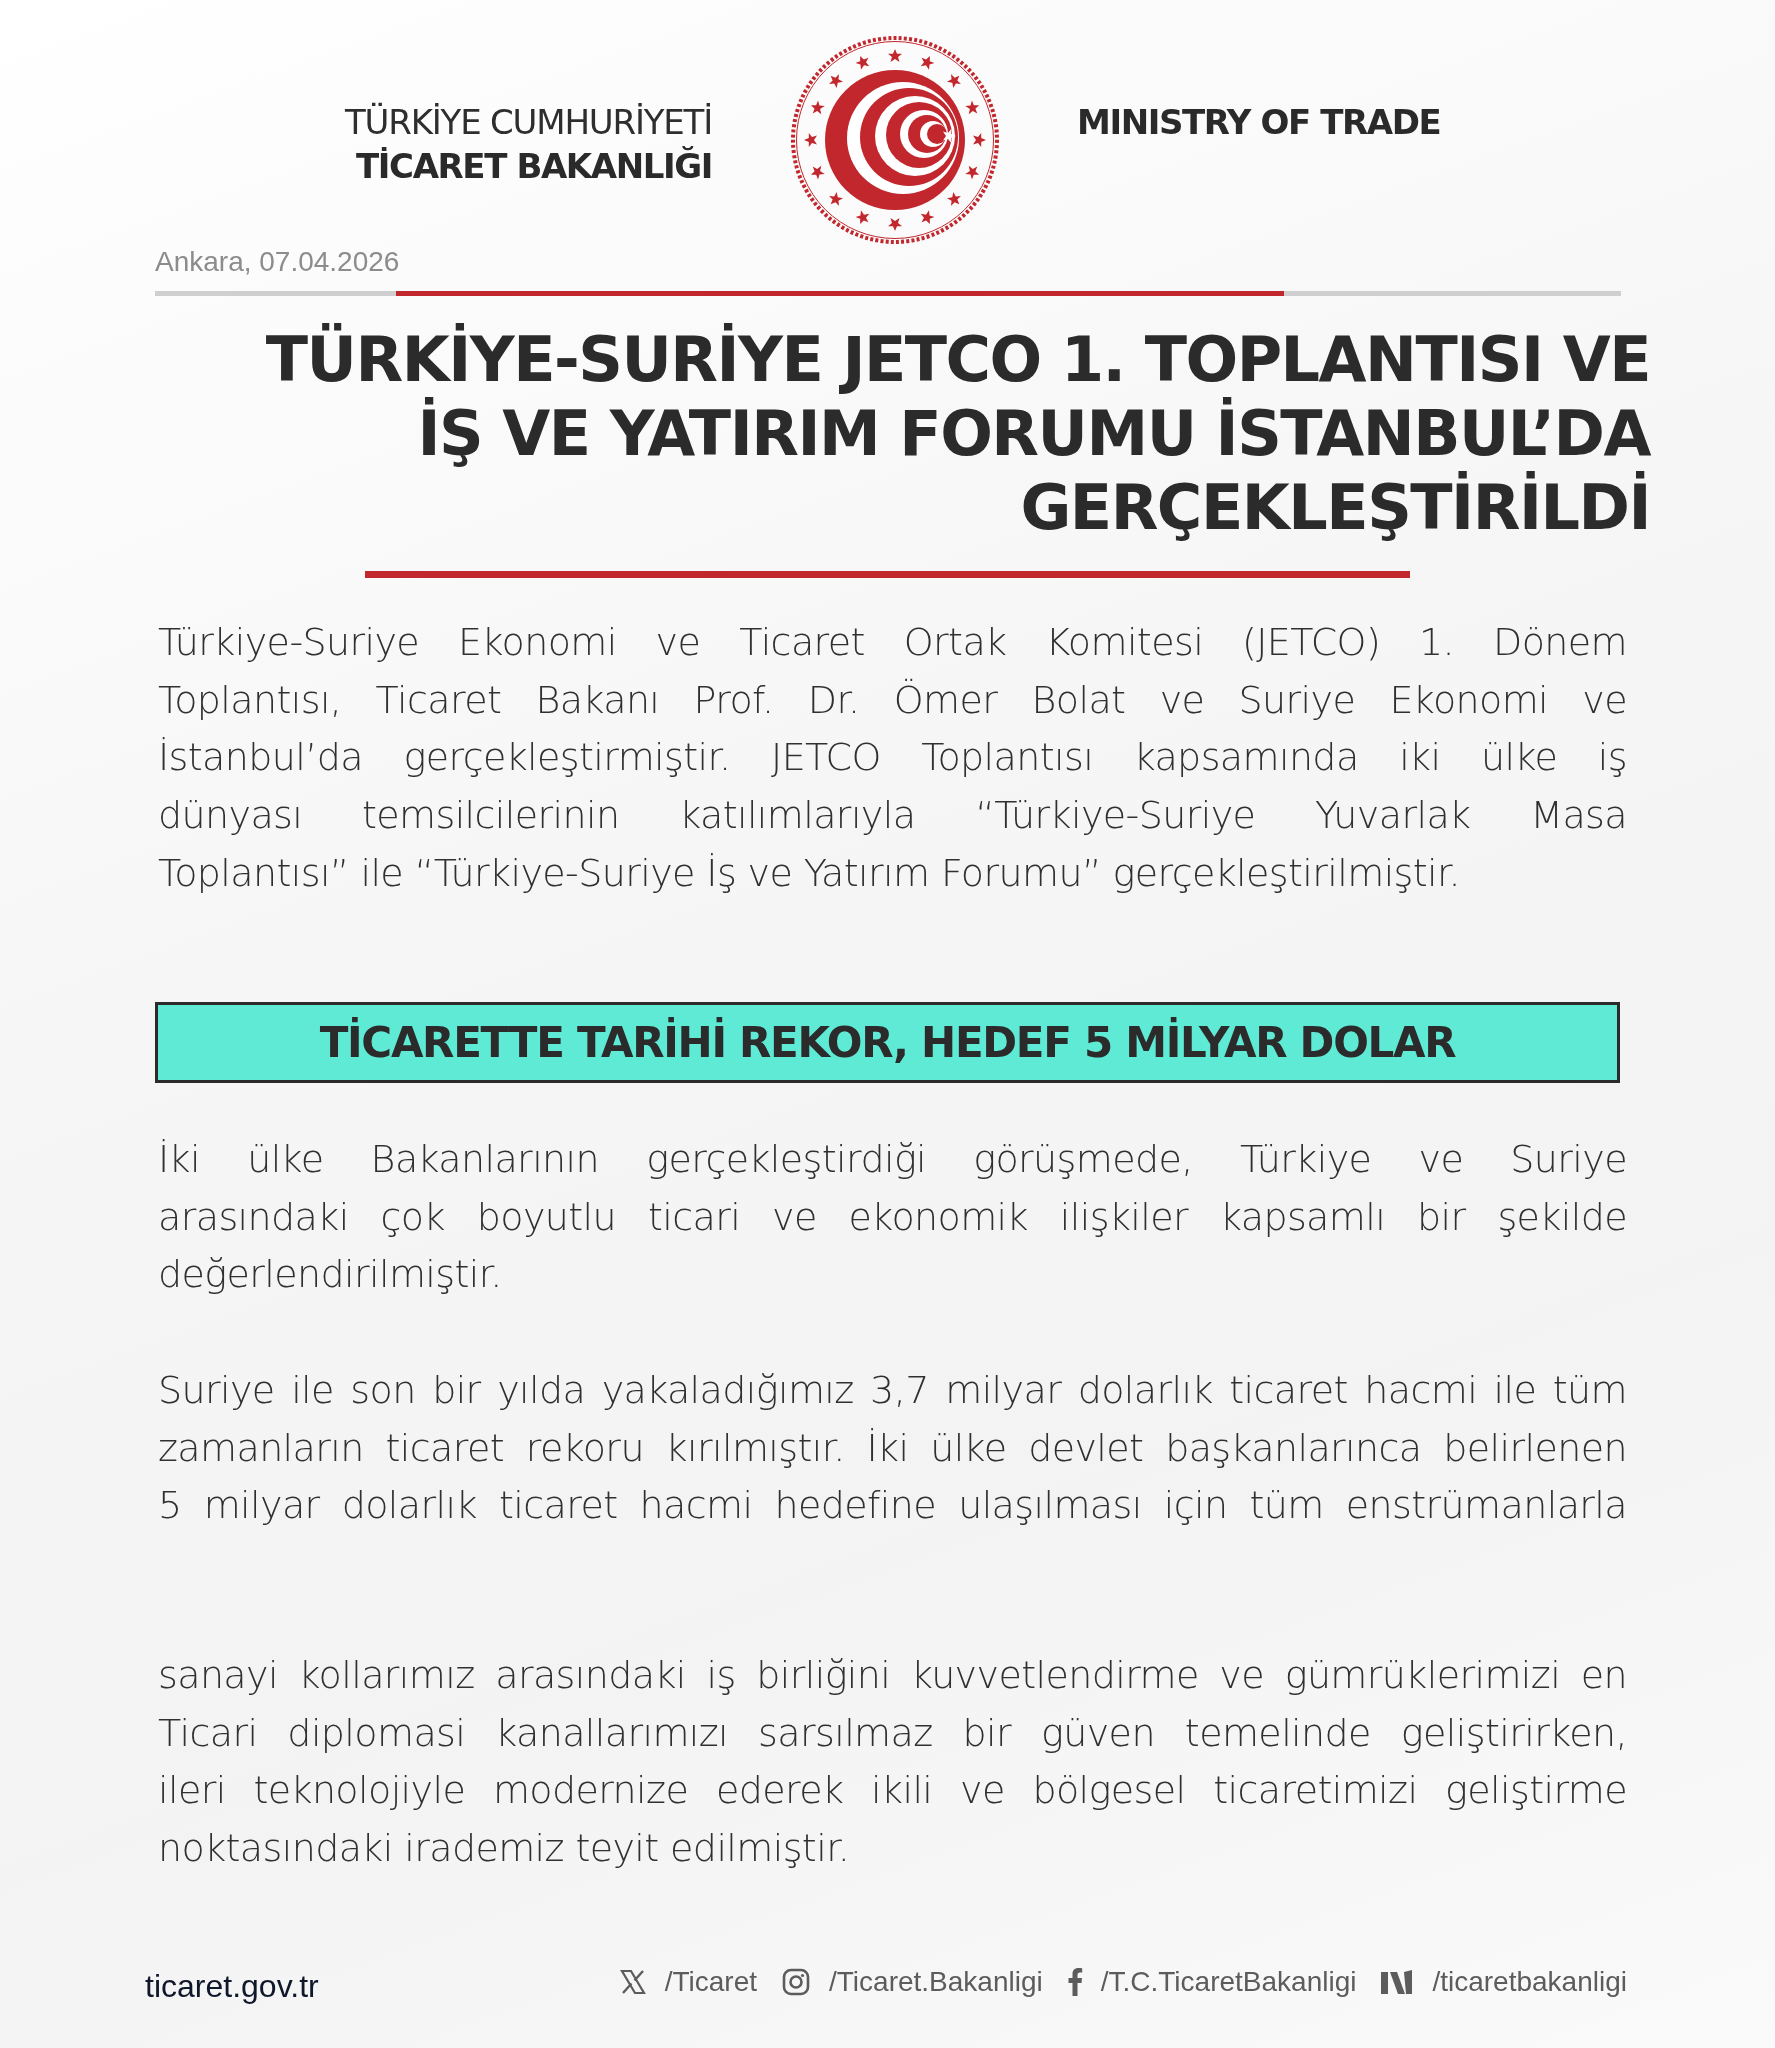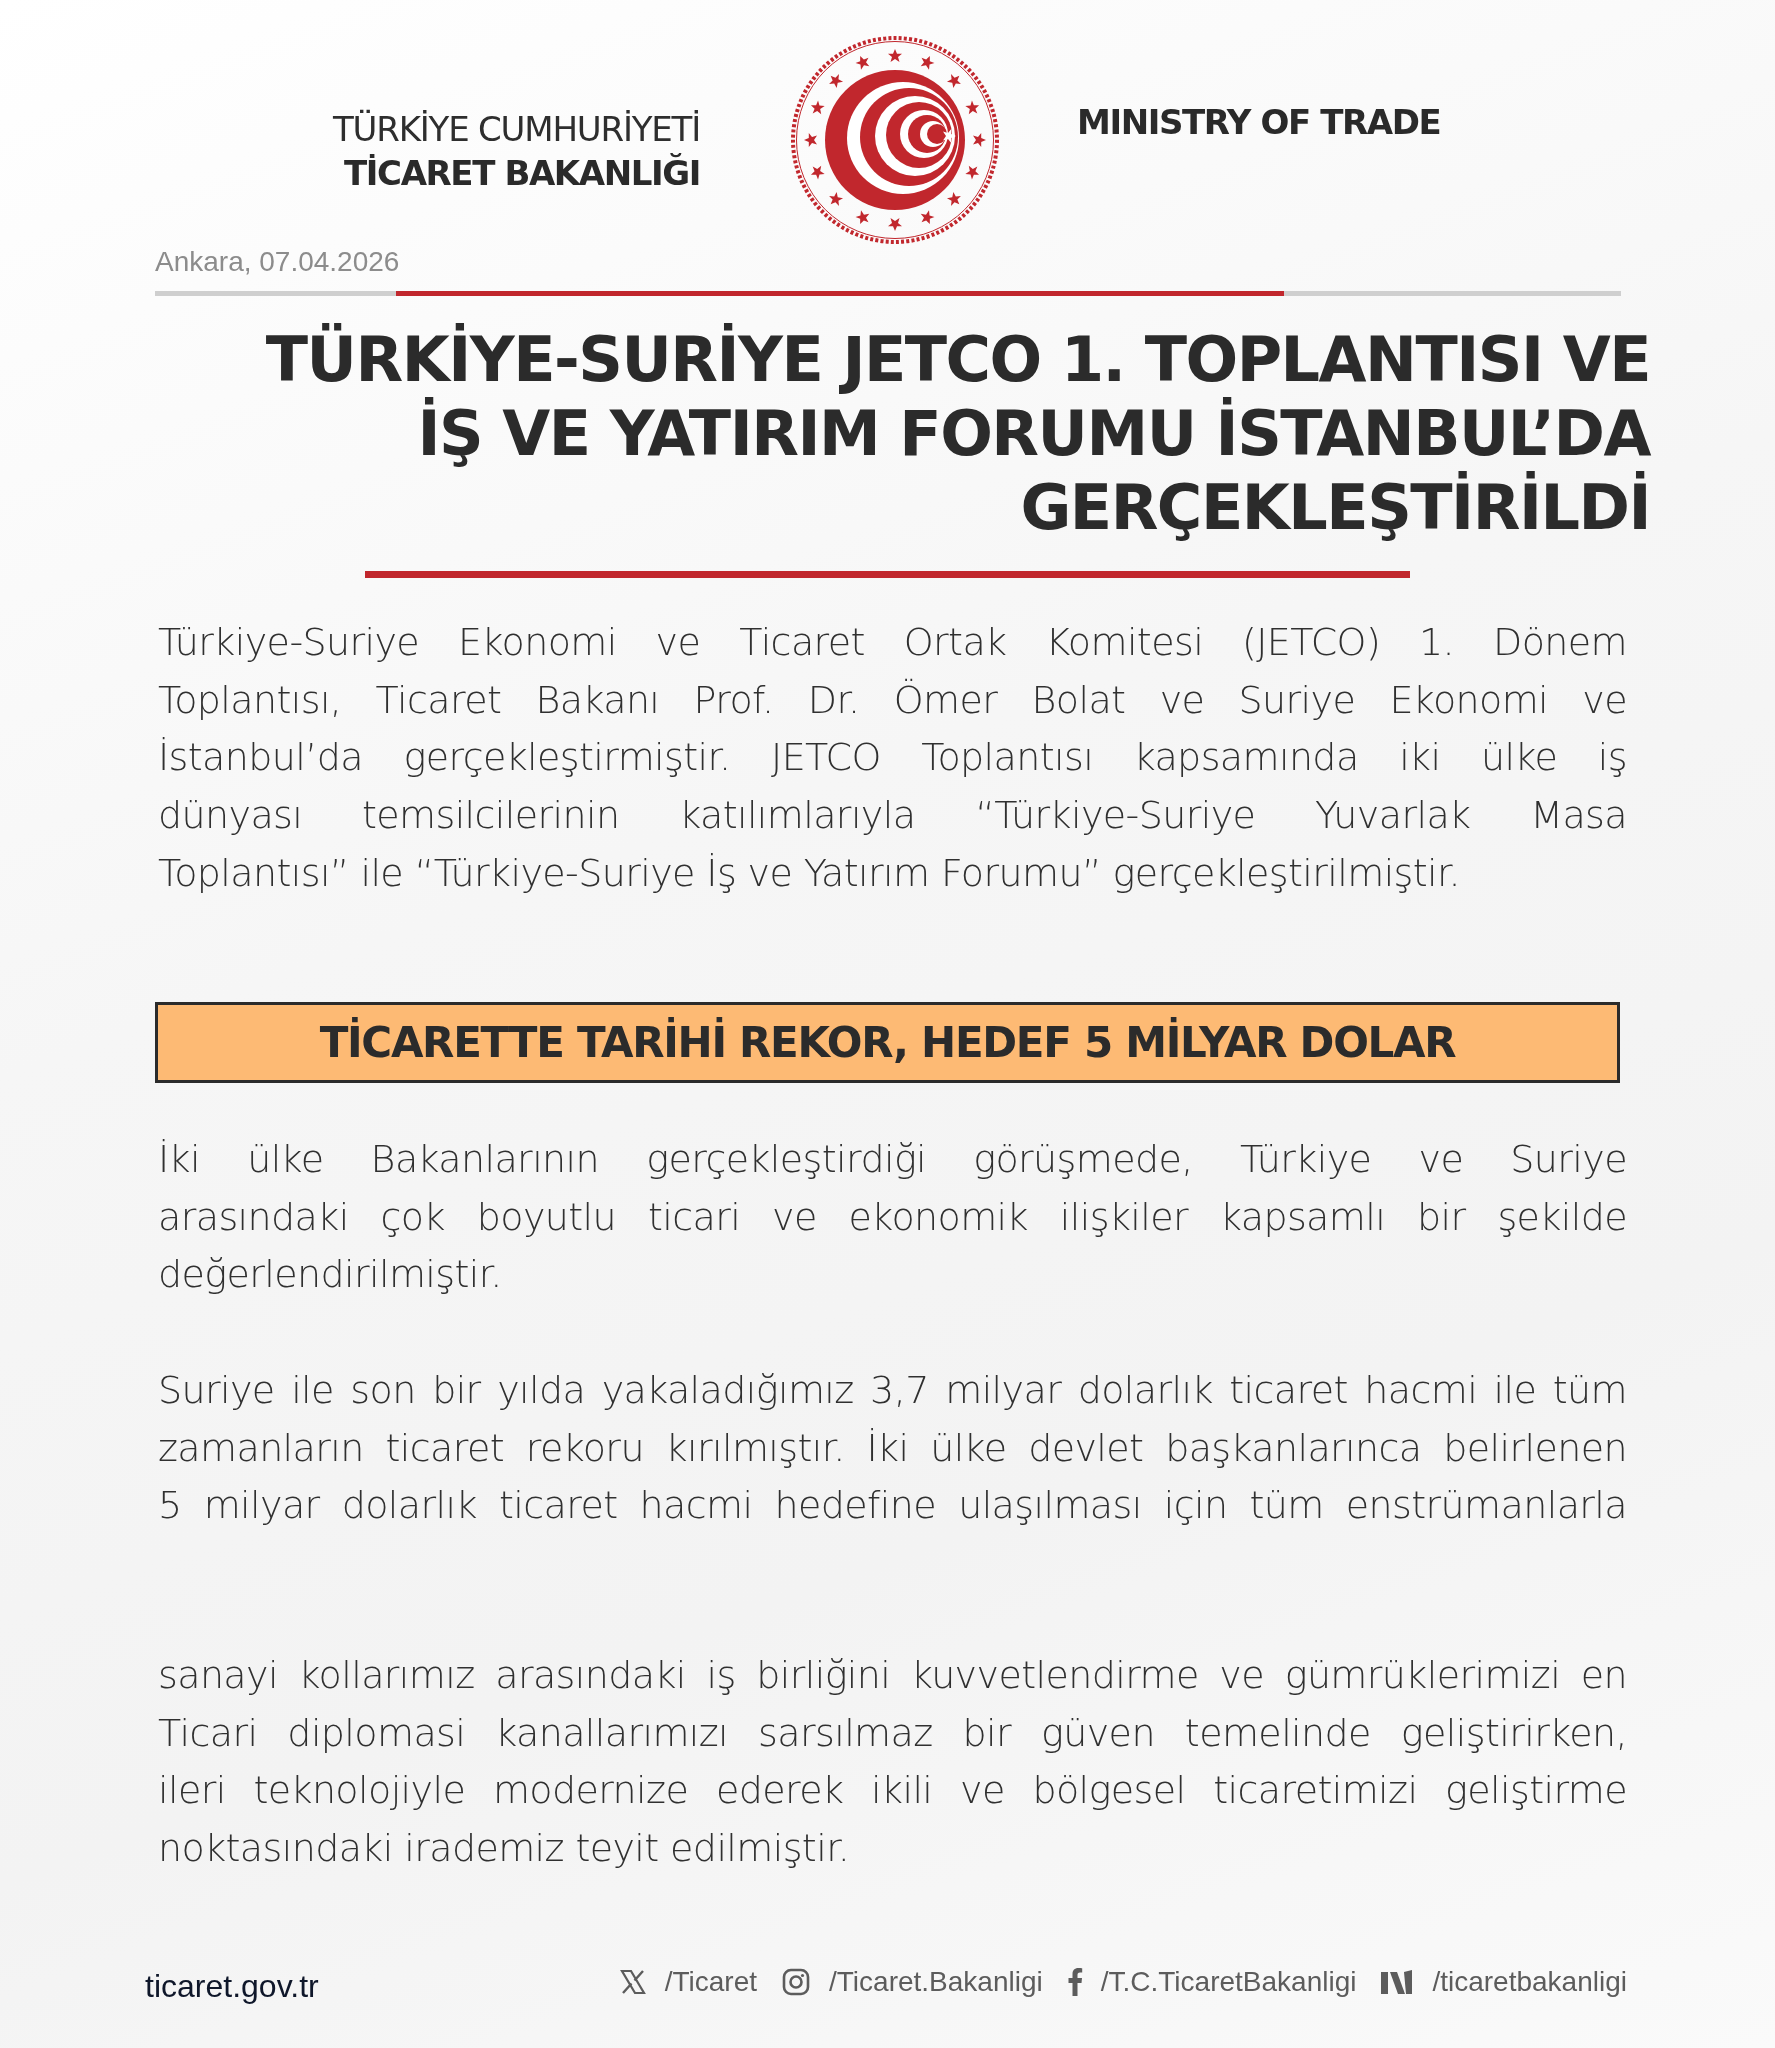--- a/index.html
+++ b/index.html
@@ -5,21 +5,21 @@
   html, body { margin: 0; padding: 0; }
   body {
     width: 1775px; height: 2048px; overflow: hidden; position: relative;
     background: linear-gradient(160deg, #ffffff 0%, #f6f6f6 40%, #f3f3f3 70%, #fafafa 100%);
     font-family: "Liberation Sans", sans-serif;
     color: #333;
   }
   .abs { position: absolute; }
 
   
-  .hdr-left { left: 272px; top: 100px; width: 428px; text-align: right; margin-top: 7px; }
+  .hdr-left { left: 284px; top: 100px; width: 428px; text-align: right; }
   .hdr-right { left: 1077px; top: 100px; width: 460px; text-align: left; }
   .hdr-line1 { font-family: "DejaVu Sans", sans-serif; font-size: 34px; letter-spacing: -1.2px; color: #2e2e2e; line-height: 44px; white-space: nowrap; }
   .hdr-line2 { font-family: "DejaVu Sans", sans-serif; font-size: 34px; font-weight: bold; letter-spacing: -1.4px; color: #2a2a2a; line-height: 44px; white-space: nowrap; }
 
   .logo { left: 789px; top: 34px; width: 212px; height: 212px; }
 
   .date { left: 155px; top: 246px; font-size: 28px; color: #8c8c8c; white-space: nowrap; }
 
   .rule-gray { left: 155px; top: 291px; width: 1466px; height: 5px; background: #cfcfcf; }
   .rule-red { left: 396px; top: 291px; width: 888px; height: 5px; background: #c1272d; }
@@ -30,21 +30,21 @@
   .title-underline { left: 365px; top: 571px; width: 1045px; height: 7px; background: #c1272d; }
 
   .para { left: 158px; width: 1469px; font-family: "DejaVu Sans", sans-serif; font-weight: 200; font-size: 38px; line-height: 57.7px; color: #303030; text-align: justify; text-align-last: left; letter-spacing: -0.6px; }
   .p1 { top: 614px; }
   .p2 { top: 1131px; }
   .p3 { top: 1362px; }
   .p4 { top: 1647px; }
   .para .ln { display: block; text-align: justify; text-align-last: justify; white-space: nowrap; }
   .para .ln.last { text-align-last: left; }
 
-  .subhead-box { left: 155px; top: 1002px; width: 1459px; height: 75px; border: 3px solid #2b2b2b; background: #fdba74; display: flex; align-items: center; justify-content: center; }
+  .subhead-box { left: 155px; top: 1002px; width: 1459px; height: 75px; border: 3px solid #2b2b2b; background: #5eead4; display: flex; align-items: center; justify-content: center; }
   .subhead-text { font-family: "DejaVu Sans", sans-serif; font-weight: bold; font-size: 42px; letter-spacing: -1.3px; color: #2b2b2b; white-space: nowrap; }
 
   .footer-site { left: 145px; top: 1968px; font-size: 32px; color: #0f172a; white-space: nowrap; }
   .footer-socials { right: 148px; top: 1966px; display: flex; align-items: center; gap: 24px; font-size: 28px; color: #5c5c5c; white-space: nowrap; }
   .social { display: flex; align-items: center; gap: 18px; }
   .social svg { display: block; }
 </style>
 </head>
 <body>
 

